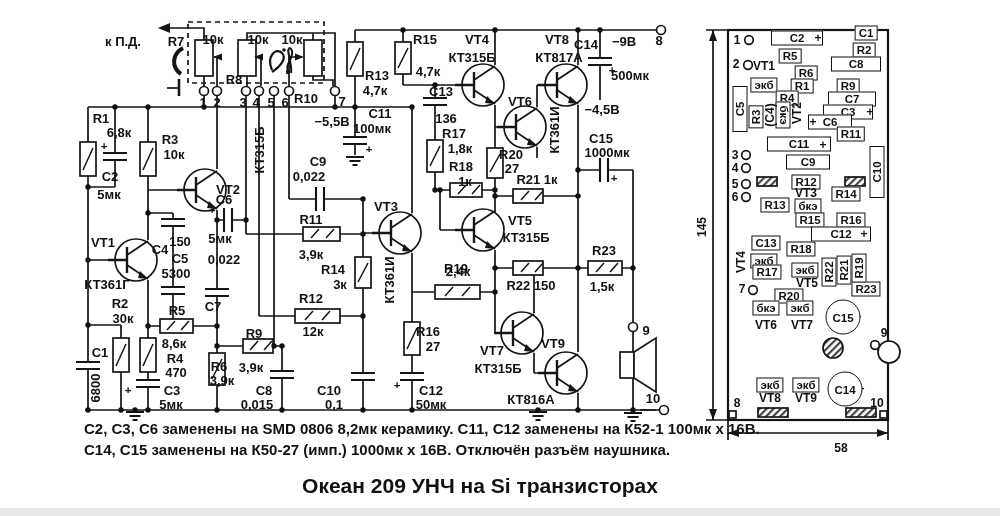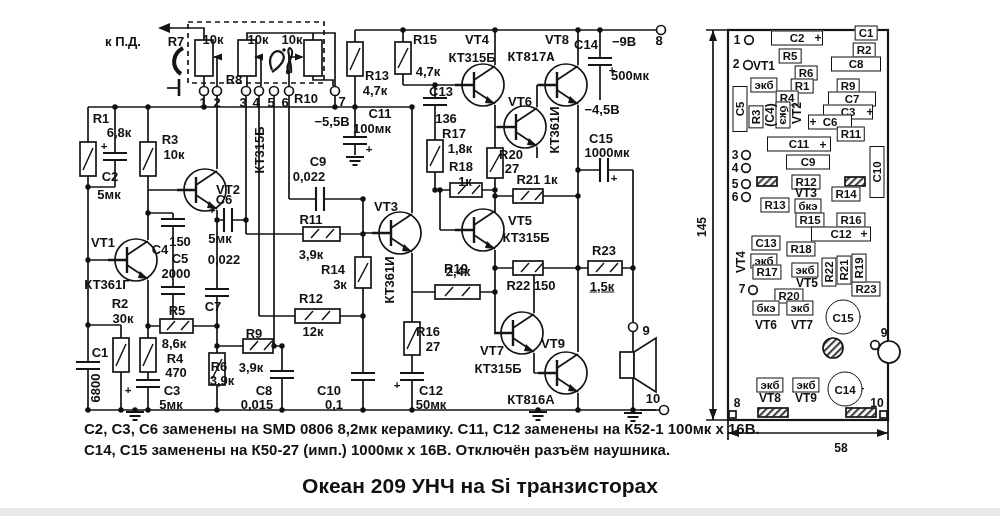--- a/index.html
+++ b/index.html
@@ -280,21 +280,21 @@
       <span class="lb" style="left: 110px; top: 176px;">C2</span>
       <span class="lb" style="left: 109px; top: 194px;">5мк</span>
       <span class="lb pl" style="left: 104px; top: 147px;">+</span>
       <span class="lb" style="left: 170px; top: 139px;">R3</span>
       <span class="lb" style="left: 174px; top: 154px;">10к</span>
       <span class="lb" style="left: 228px; top: 189px;">VT2</span>
       <span class="lb v" style="left: 259px; top: 150px;">КТ315Б</span>
       <span class="lb" style="left: 160px; top: 210px; margin-top: 39px;">C4</span>
       <span class="lb" style="left: 180px; top: 241px;">150</span>
       <span class="lb" style="left: 180px; top: 258px;">C5</span>
-      <span class="lb" style="left: 176px; top: 273px;">2000</span>
+      <span class="lb" style="left: 176px; top: 273px;">5300</span>
       <span class="lb" style="left: 224px; top: 199px;">C6</span>
       <span class="lb" style="left: 220px; top: 238px;">5мк</span>
       <span class="lb pl" style="left: 212px; top: 211px;">+</span>
       <span class="lb" style="left: 224px; top: 259px;">0,022</span>
       <span class="lb" style="left: 213px; top: 306px;">C7</span>
       <span class="lb" style="left: 103px; top: 242px;">VT1</span>
       <span class="lb" style="left: 107px; top: 284px;">КТ361Г</span>
       <span class="lb" style="left: 120px; top: 303px;">R2</span>
       <span class="lb" style="left: 123px; top: 318px;">30к</span>
       <span class="lb" style="left: 100px; top: 352px;">C1</span>
@@ -338,38 +338,38 @@
       <span class="lb" style="left: 446px; top: 118px;">136</span>
       <span class="lb" style="left: 454px; top: 133px;">R17</span>
       <span class="lb" style="left: 460px; top: 148px;">1,8к</span>
       <span class="lb" style="left: 461px; top: 166px;">R18</span>
       <span class="lb" style="left: 465px; top: 181px;">1к</span>
       <span class="lb" style="left: 511px; top: 154px;">R20</span>
       <span class="lb" style="left: 512px; top: 168px;">27</span>
       <span class="lb" style="left: 520px; top: 101px;">VT6</span>
       <span class="lb v" style="left: 554px; top: 130px;">КТ361И</span>
       <span class="lb" style="left: 557px; top: 39px;">VT8</span>
-      <span class="lb" style="left: 531px; top: 57px; font-family: Liberation Mono, monospace;">КТ817А</span>
+      <span class="lb" style="left: 559px; top: 57px;">КТ817А</span>
       <span class="lb" style="left: 586px; top: 44px;">C14</span>
       <span class="lb" style="left: 624px; top: 41px;">−9В</span>
       <span class="lb" style="left: 659px; top: 40px;">8</span>
       <span class="lb" style="left: 630px; top: 75px;">500мк</span>
       <span class="lb pl" style="left: 612px; top: 71px;">+</span>
       <span class="lb" style="left: 602px; top: 109px;">−4,5В</span>
       <span class="lb" style="left: 601px; top: 138px;">C15</span>
       <span class="lb" style="left: 607px; top: 152px;">1000мк</span>
       <span class="lb pl" style="left: 614px; top: 179px;">+</span>
       <span class="lb" style="left: 537px; top: 179px;">R21 1к</span>
       <span class="lb" style="left: 520px; top: 220px;">VT5</span>
       <span class="lb" style="left: 526px; top: 237px;">КТ315Б</span>
       <span class="lb" style="left: 456px; top: 268px;">R19</span>
       <span class="lb" style="left: 458px; top: 271px;">2,4к</span>
       <span class="lb" style="left: 531px; top: 285px;">R22  150</span>
       <span class="lb" style="left: 604px; top: 250px;">R23</span>
-      <span class="lb" style="left: 602px; top: 286px; text-decoration: underline;">1,5к</span>
+      <span class="lb" style="left: 602px; top: 286px;">1,5к</span>
       <span class="lb" style="left: 428px; top: 331px;">R16</span>
       <span class="lb" style="left: 433px; top: 346px;">27</span>
       <span class="lb" style="left: 431px; top: 390px;">C12</span>
       <span class="lb" style="left: 431px; top: 404px;">50мк</span>
       <span class="lb pl" style="left: 397px; top: 386px;">+</span>
       <span class="lb" style="left: 492px; top: 350px;">VT7</span>
       <span class="lb" style="left: 498px; top: 368px;">КТ315Б</span>
       <span class="lb" style="left: 553px; top: 343px;">VT9</span>
       <span class="lb" style="left: 531px; top: 399px;">КТ816А</span>
       <span class="lb" style="left: 646px; top: 330px;">9</span>

